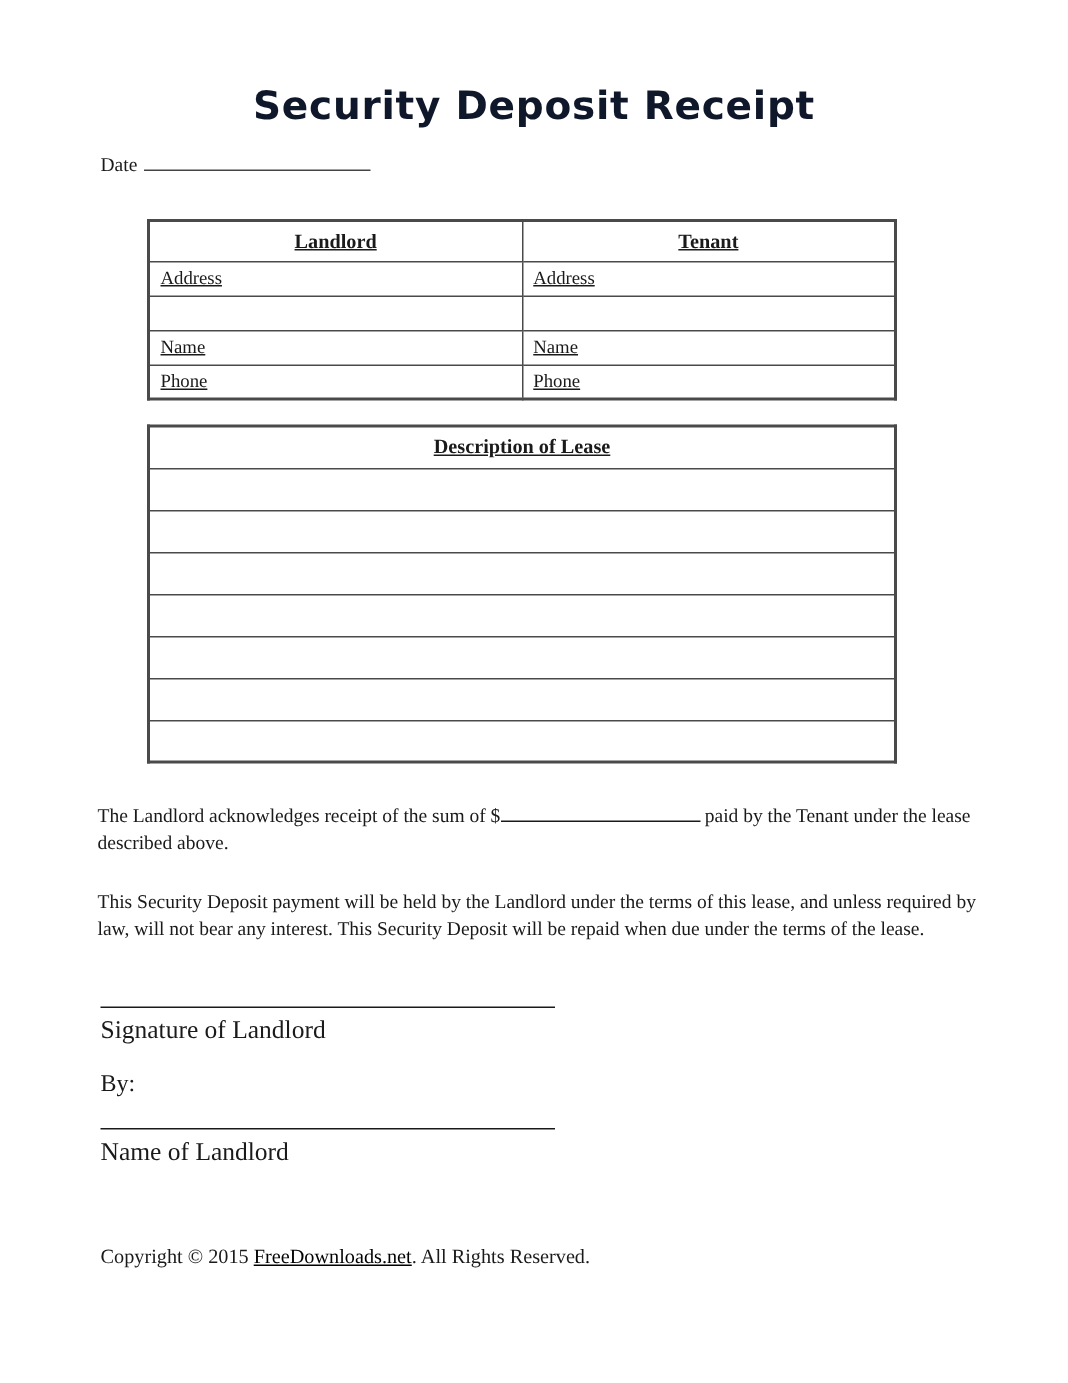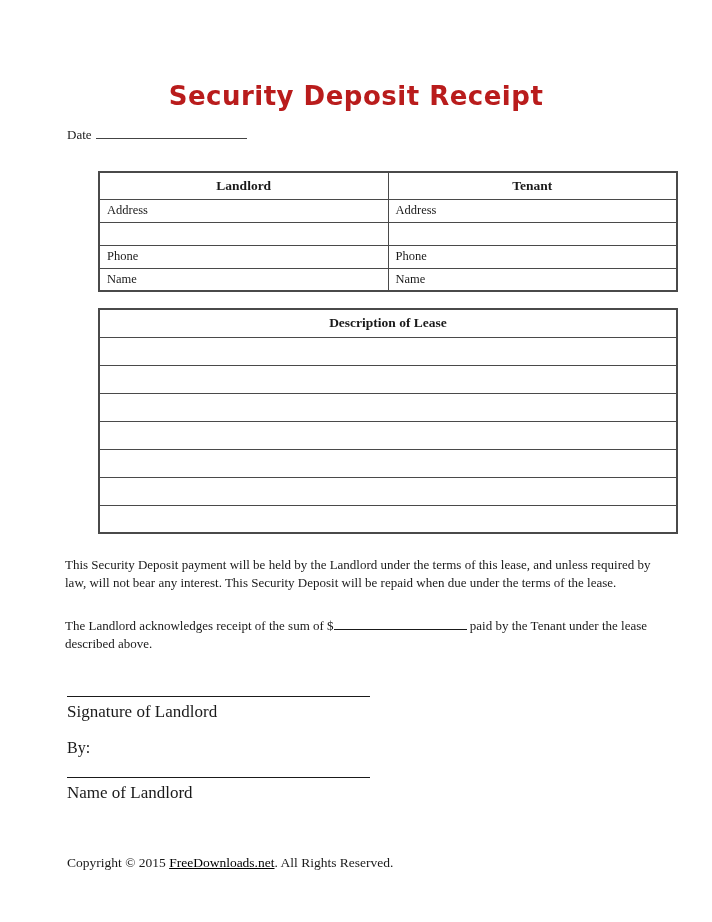--- a/index.html
+++ b/index.html
@@ -9,45 +9,46 @@
     color: #1a1a1a;
   }
   .page {
     position: relative;
     width: 712px;
     height: 922px;
     background: #ffffff;
     overflow: hidden;
   }
   .doc-title {
-    margin-top: 81px;
+    margin-top: 56px;
     text-align: center;
     font-family: "DejaVu Sans", sans-serif;
     font-weight: 700;
     font-size: 26px;
     letter-spacing: 0.5px;
-    color: #b91c1c;
+    color: #0f172a;
   }
   .date-row {
     margin: 16px 0 0 67px;
     font-size: 13px;
   }
   .blank-line {
     display: inline-block;
     border-bottom: 1px solid #444;
     height: 12px;
     vertical-align: baseline;
   }
   .date-blank { width: 151px; margin-left: 4px; }
 
   table {
     border-collapse: collapse;
     margin-left: 98px;
-    width: 580px;
+    width: 500px;
     table-layout: fixed;
+    text-decoration: underline;
   }
   table, th, td { border: 1px solid #4a4a4a; }
   table { border-width: 2px; }
   th {
     font-size: 13.5px;
     font-weight: bold;
     text-align: center;
     height: 27px;
     padding: 2px 6px;
   }
@@ -122,26 +123,26 @@
     <tbody>
       <tr>
         <td>Address</td>
         <td>Address</td>
       </tr>
       <tr>
         <td></td>
         <td></td>
       </tr>
       <tr>
+        <td>Name</td>
+        <td>Name</td>
+      </tr>
+      <tr>
         <td>Phone</td>
         <td>Phone</td>
-      </tr>
-      <tr>
-        <td>Name</td>
-        <td>Name</td>
       </tr>
     </tbody>
   </table>
 
   <table class="lease">
     <thead>
       <tr>
         <th>Description of Lease</th>
       </tr>
     </thead>
@@ -163,25 +164,25 @@
         </tr>
       <tr>
           <td></td>
         </tr>
       <tr>
           <td></td>
         </tr>
     </tbody>
   </table>
 
-  <p class="para para-terms">This Security Deposit payment will be held by the Landlord under the terms of this lease, and unless required by law, will not bear any interest. This Security Deposit will be repaid when due under the terms of the lease.</p>
-
   <p class="para para-receipt">
     <span>The Landlord acknowledges receipt of the sum of $</span><span class="blank-line sum-blank"></span><span> paid by the Tenant under the lease described above.</span>
   </p>
+
+  <p class="para para-terms">This Security Deposit payment will be held by the Landlord under the terms of this lease, and unless required by law, will not bear any interest. This Security Deposit will be repaid when due under the terms of the lease.</p>
 
   <div class="sig-line sig-line-1"></div>
   <div class="sig-label">Signature of Landlord</div>
 
   <div class="by-label">By:</div>
 
   <div class="sig-line sig-line-2"></div>
   <div class="sig-label">Name of Landlord</div>
 
   <div class="footer">

